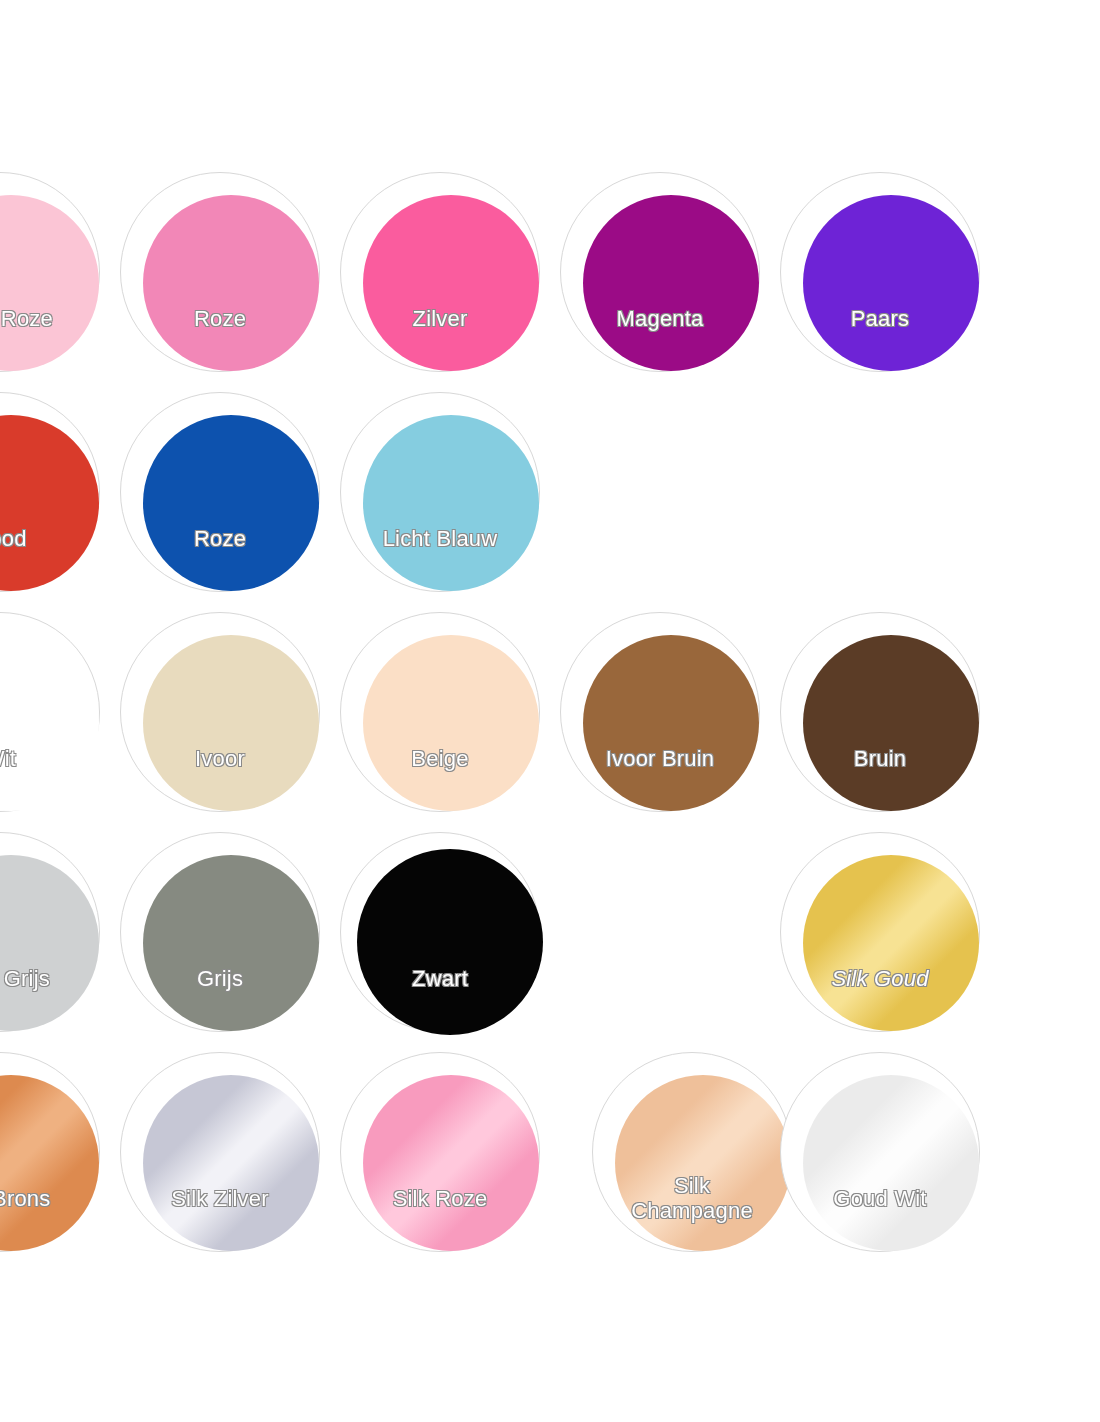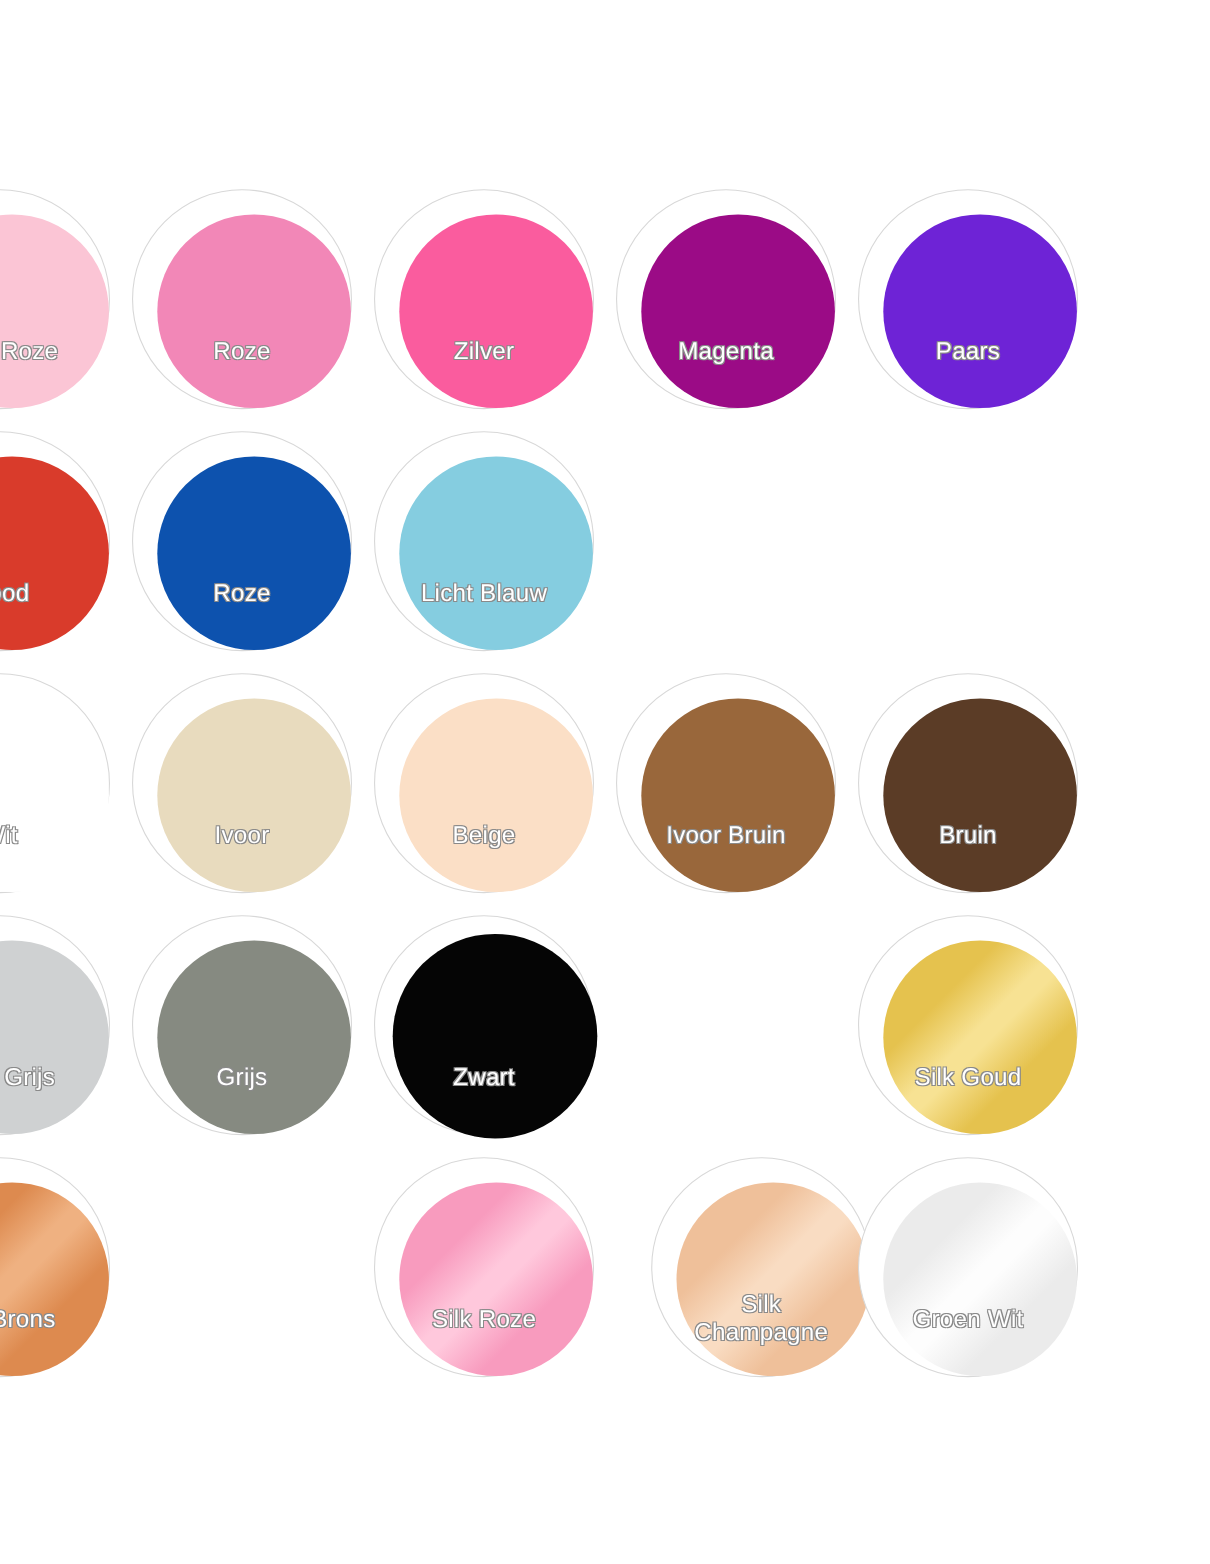--- a/index.html
+++ b/index.html
@@ -181,44 +181,50 @@
       </div>
       <div class="swatch-label">Grijs</div>
     </div>
     <div class="swatch big-fill" style="left: 330px; top: 822px;">
       <div class="swatch-ring" style="border-color: rgb(216, 216, 216);">
         <div class="swatch-fill" style="background: rgb(5, 5, 5);"></div>
       </div>
       <div class="swatch-label">Zwart</div>
     </div>
     <div class="swatch empty" style="left: 550px; top: 822px;"></div>
-    <div class="swatch" style="left: 770px; top: 822px;">
+    <div class="swatch" style="left: 770px; top: 822px; font-style: italic;">
       <div class="swatch-ring" style="border-color: rgb(216, 216, 216);">
         <div class="swatch-fill" style="background: linear-gradient(135deg, rgb(229, 194, 78) 0%, rgb(229, 194, 78) 30%, rgb(247, 226, 147) 47%, rgb(247, 226, 147) 53%, rgb(229, 194, 78) 70%, rgb(229, 194, 78) 100%);"></div>
       </div>
       <div class="swatch-label">Silk Goud</div>
     </div>
     <div class="swatch" style="left: -110px; top: 1042px;">
       <div class="swatch-ring" style="border-color: rgb(216, 216, 216);">
         <div class="swatch-fill" style="background: linear-gradient(135deg, rgb(221, 138, 79) 0%, rgb(221, 138, 79) 30%, rgb(239, 177, 129) 47%, rgb(239, 177, 129) 53%, rgb(221, 138, 79) 70%, rgb(221, 138, 79) 100%);"></div>
       </div>
       <div class="swatch-label">Silk Brons</div>
+    </div>
+    <div class="swatch" style="left: 110px; top: 1042px;">
+      <div class="swatch-ring" style="border-color: rgb(216, 216, 216);">
+        <div class="swatch-fill" style="background: linear-gradient(135deg, rgb(198, 199, 213) 0%, rgb(198, 199, 213) 30%, rgb(242, 242, 247) 47%, rgb(242, 242, 247) 53%, rgb(198, 199, 213) 70%, rgb(198, 199, 213) 100%);"></div>
+      </div>
+      <div class="swatch-label">Silk Zilver</div>
     </div>
     <div class="swatch" style="left: 330px; top: 1042px;">
       <div class="swatch-ring" style="border-color: rgb(216, 216, 216);">
         <div class="swatch-fill" style="background: linear-gradient(135deg, rgb(248, 155, 190) 0%, rgb(248, 155, 190) 30%, rgb(255, 200, 220) 47%, rgb(255, 200, 220) 53%, rgb(248, 155, 190) 70%, rgb(248, 155, 190) 100%);"></div>
       </div>
       <div class="swatch-label">Silk Roze</div>
     </div>
     <div class="swatch" style="left: 582px; top: 1042px;">
       <div class="swatch-ring" style="border-color: rgb(216, 216, 216);">
         <div class="swatch-fill" style="background: linear-gradient(135deg, rgb(239, 192, 154) 0%, rgb(239, 192, 154) 30%, rgb(249, 220, 194) 47%, rgb(249, 220, 194) 53%, rgb(239, 192, 154) 70%, rgb(239, 192, 154) 100%);"></div>
       </div>
       <div class="swatch-label two-line">Silk
 Champagne</div>
     </div>
     <div class="swatch" style="left: 770px; top: 1042px;">
       <div class="swatch-ring" style="border-color: rgb(216, 216, 216);">
         <div class="swatch-fill" style="background: linear-gradient(135deg, rgb(235, 235, 235) 0%, rgb(235, 235, 235) 30%, rgb(253, 253, 253) 47%, rgb(253, 253, 253) 53%, rgb(235, 235, 235) 70%, rgb(235, 235, 235) 100%);"></div>
       </div>
-      <div class="swatch-label">Groen Wit</div>
+      <div class="swatch-label">Goud Wit</div>
     </div>
   </div>
 
 </body></html>

